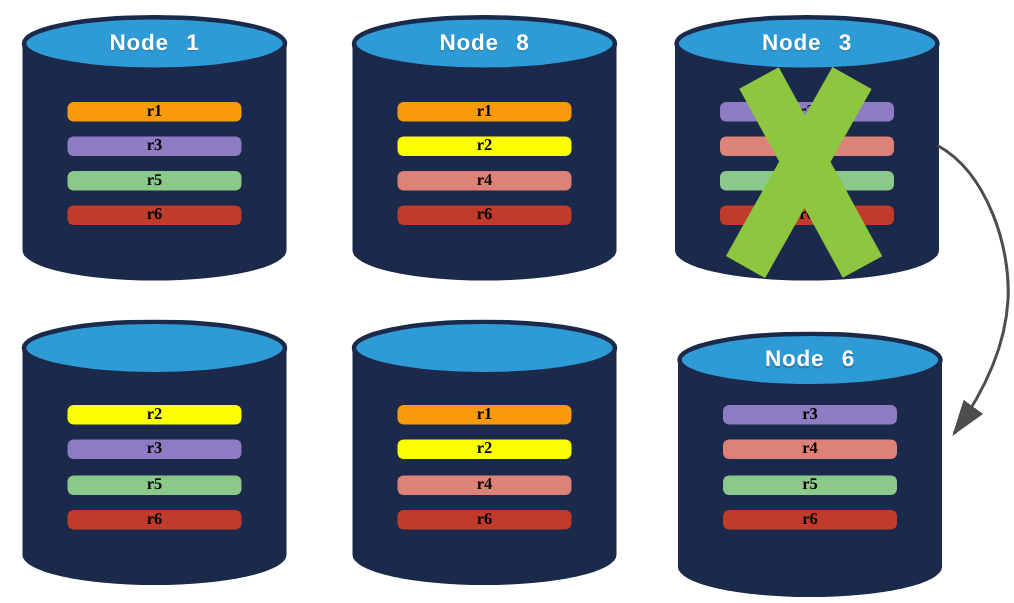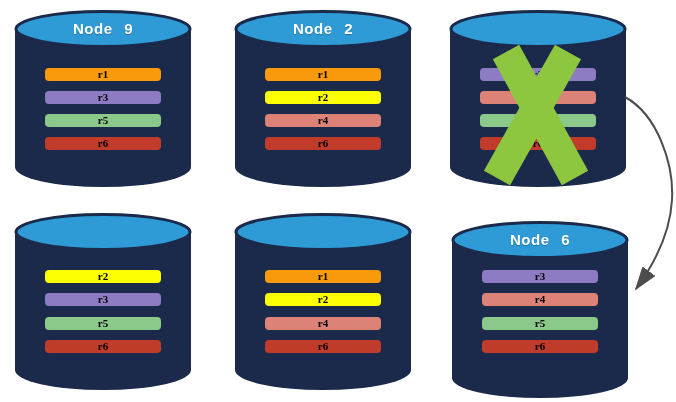--- a/index.html
+++ b/index.html
@@ -48,44 +48,45 @@
 </head>
 <body>
 
 <div id="canvas">
 
   <div class="node" style="left:13px;top:10px">
     <svg class="cyl" viewBox="0 0 180 180">
       <path d="M2,19 L2,157 A88,20 0 0 0 178,157 L178,19 Z" fill="#1B2A4A"></path>
       <ellipse cx="90" cy="19" rx="87" ry="17.5" stroke-width="3" fill="#2E9BD6" stroke="#1B2A4A"></ellipse>
     </svg>
-    <div class="node-title">Node 9</div>
+    <div class="node-title">Node 1</div>
     <div class="bar" style="top: 58px; background-color: rgb(248, 154, 11);">r1</div>
     <div class="bar" style="top: 81px; background-color: rgb(141, 124, 196);">r3</div>
     <div class="bar" style="top: 104px; background-color: rgb(139, 201, 139);">r5</div>
     <div class="bar" style="top: 127px; background-color: rgb(193, 59, 43);">r6</div>
   </div>
 
   <div class="node" style="left:233px;top:10px">
     <svg class="cyl" viewBox="0 0 180 180">
       <path d="M2,19 L2,157 A88,20 0 0 0 178,157 L178,19 Z" fill="#1B2A4A"></path>
       <ellipse cx="90" cy="19" rx="87" ry="17.5" stroke-width="3" fill="#2E9BD6" stroke="#1B2A4A"></ellipse>
     </svg>
-    <div class="node-title">Node 2</div>
+    <div class="node-title">Node 8</div>
     <div class="bar" style="top: 58px; background-color: rgb(248, 154, 11);">r1</div>
     <div class="bar" style="top: 81px; background-color: rgb(251, 255, 0);">r2</div>
     <div class="bar" style="top: 104px; background-color: rgb(220, 130, 119);">r4</div>
     <div class="bar" style="top: 127px; background-color: rgb(193, 59, 43);">r6</div>
   </div>
 
   <div class="node" style="left:448px;top:10px">
     <svg class="cyl" viewBox="0 0 180 180">
       <path d="M2,19 L2,157 A88,20 0 0 0 178,157 L178,19 Z" fill="#1B2A4A"></path>
       <ellipse cx="90" cy="19" rx="87" ry="17.5" stroke-width="3" fill="#2E9BD6" stroke="#1B2A4A"></ellipse>
     </svg>
+    <div class="node-title">Node 3</div>
     <div class="bar" style="top: 58px; background-color: rgb(141, 124, 196);">r3</div>
     <div class="bar" style="top: 81px; background-color: rgb(220, 130, 119);">r4</div>
     <div class="bar" style="top: 104px; background-color: rgb(139, 201, 139);">r5</div>
     <div class="bar" style="top: 127px; background-color: rgb(193, 59, 43);">r6</div>
   </div>
 
   <div class="node" style="left:13px;top:213px">
     <svg class="cyl" viewBox="0 0 180 180">
       <path d="M2,19 L2,157 A88,20 0 0 0 178,157 L178,19 Z" fill="#1B2A4A"></path>
       <ellipse cx="90" cy="19" rx="87" ry="17.5" stroke-width="3" fill="#2E9BD6" stroke="#1B2A4A"></ellipse>

